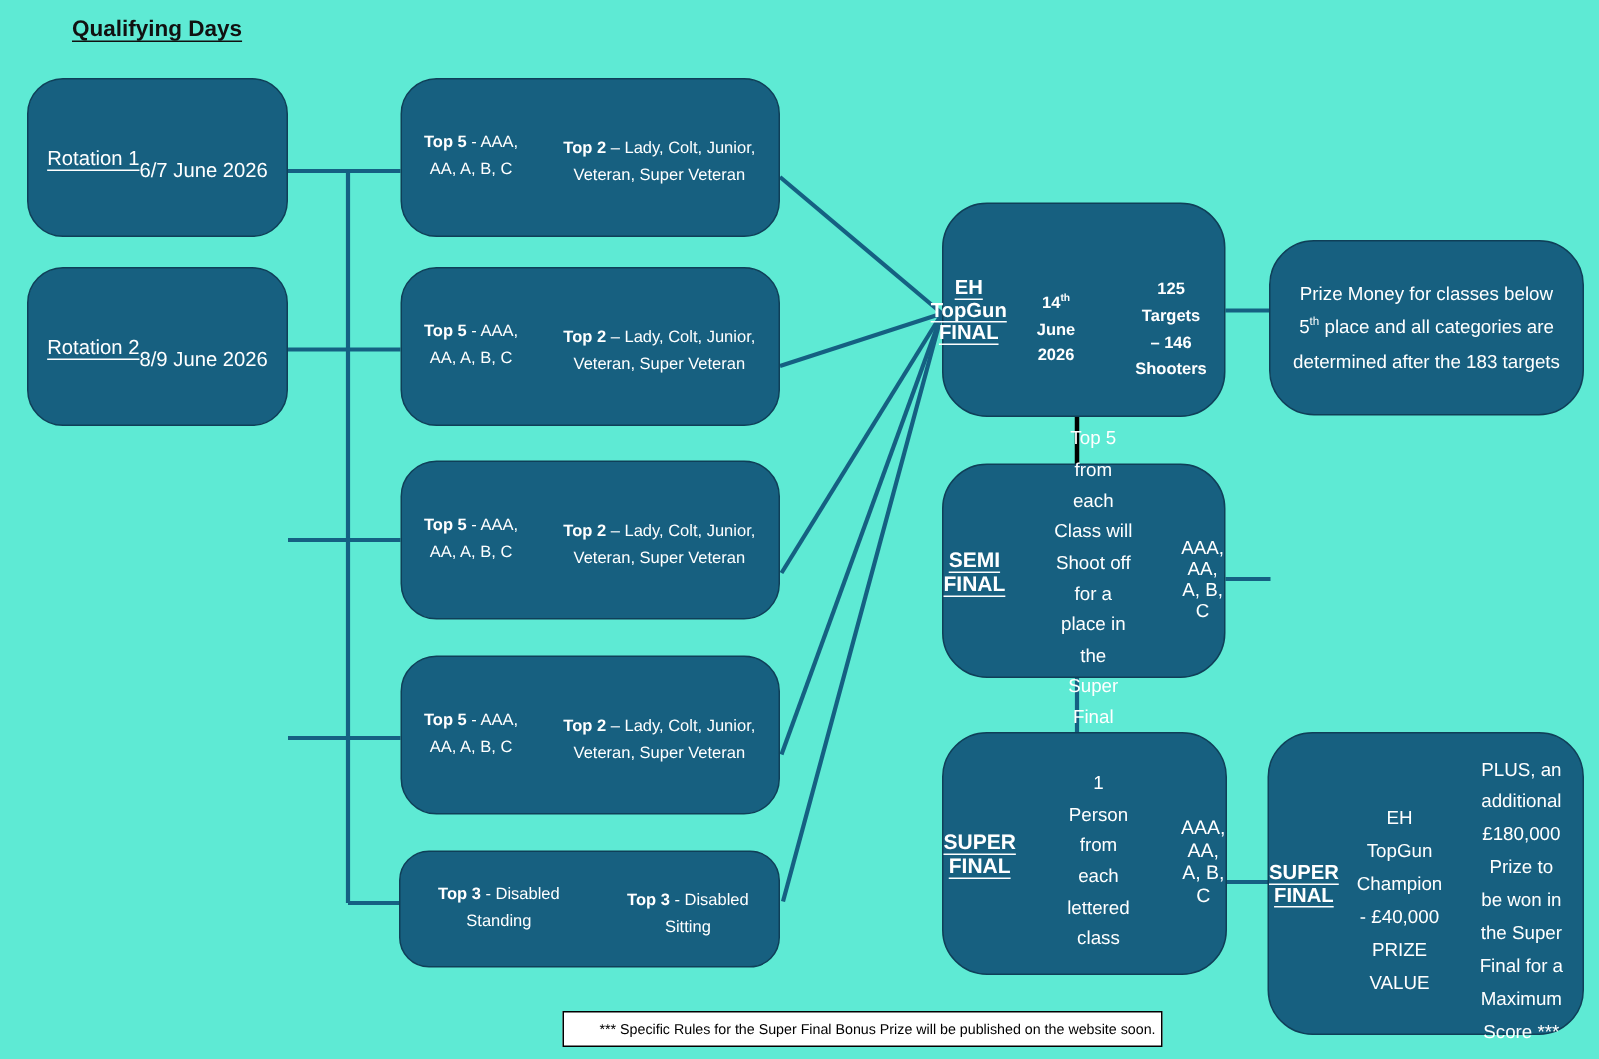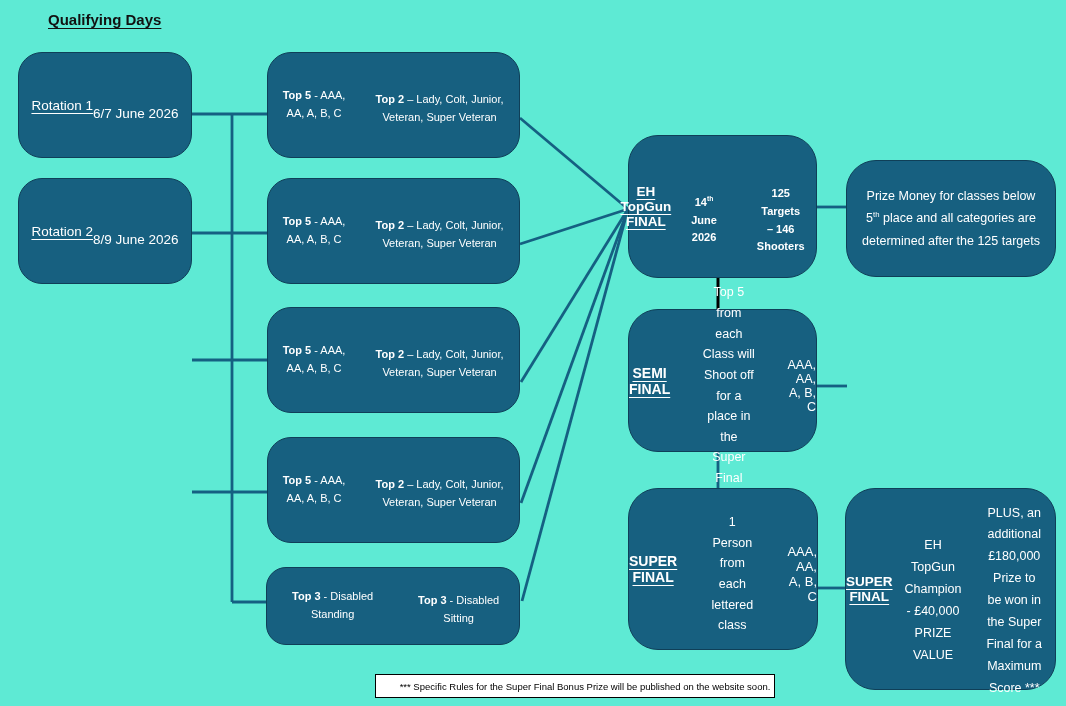--- a/index.html
+++ b/index.html
@@ -28,21 +28,21 @@
   }
   .rot-name{font-size:13.5px;text-decoration:underline;text-underline-offset:3px;}
   .rot-date{font-size:13.5px;margin-top:16px;}
   .qline{font-size:11px;line-height:1.6;padding:0 14px;}
   .qline + .qline{margin-top:8px;}
   .qline b{font-weight:bold;}
   .final-title{font-size:13.5px;font-weight:bold;}
   .final-sub{font-size:11px;font-weight:bold;line-height:1.6;margin-top:28px;padding:0 20px;}
   .stage-title{font-size:14px;font-weight:bold;}
   .stage-body{font-size:12.5px;line-height:1.65;margin-top:10px;padding:0 32px;}
-  .stage-classes{font-size:12.5px;margin-top:10px;text-align:right;}
+  .stage-classes{font-size:12.5px;margin-top:10px;}
   .prize-text{font-size:12.5px;line-height:1.8;padding:0 14px;}
   .prize-title{font-size:13.5px;font-weight:bold;}
   .prize-para{font-size:12.5px;line-height:1.75;margin-top:24px;padding:0 12px;}
   .footnote{
     position:absolute;left:375px;top:674px;width:400px;height:24px;z-index:2;
     box-sizing:border-box;border:1px solid #000;background:#fff;color:#000;
     display:flex;align-items:center;justify-content:center;
     font-size:9.5px;text-align:center;padding-left:20px;
   }
   sup{font-size:0.62em;vertical-align:super;line-height:0;}
@@ -116,21 +116,21 @@
     <div class="stage-classes">AAA, AA, A, B, C</div>
   </div>
 
   <div class="node r30" style="left:628px;top:488px;width:190px;height:162px">
     <div class="stage-title u">SUPER FINAL</div>
     <div class="stage-body" style="max-width:150px">1 Person from each lettered class</div>
     <div class="stage-classes" style="font-size:13px">AAA, AA, A, B, C</div>
   </div>
 
   <div class="node r30" style="left:846px;top:160px;width:210px;height:117px">
-    <div class="prize-text"><span>Prize Money for classes below 5</span><sup>th</sup><span> place and all categories are determined after the 125 targets</span></div>
+    <div class="prize-text"><span>Prize Money for classes below 5</span><sup>th</sup><span> place and all categories are determined after the 183 targets</span></div>
   </div>
 
 
   <div class="node r30" style="left:845px;top:488px;width:211px;height:202px">
     <div class="prize-title u">SUPER FINAL</div>
     <div class="prize-para" style="max-width:190px">EH TopGun Champion - £40,000 PRIZE VALUE</div>
     <div class="prize-para" style="max-width:195px">PLUS, an additional £180,000 Prize to be won in the Super Final for a Maximum Score ***</div>
   </div>
 
   <div class="footnote">

